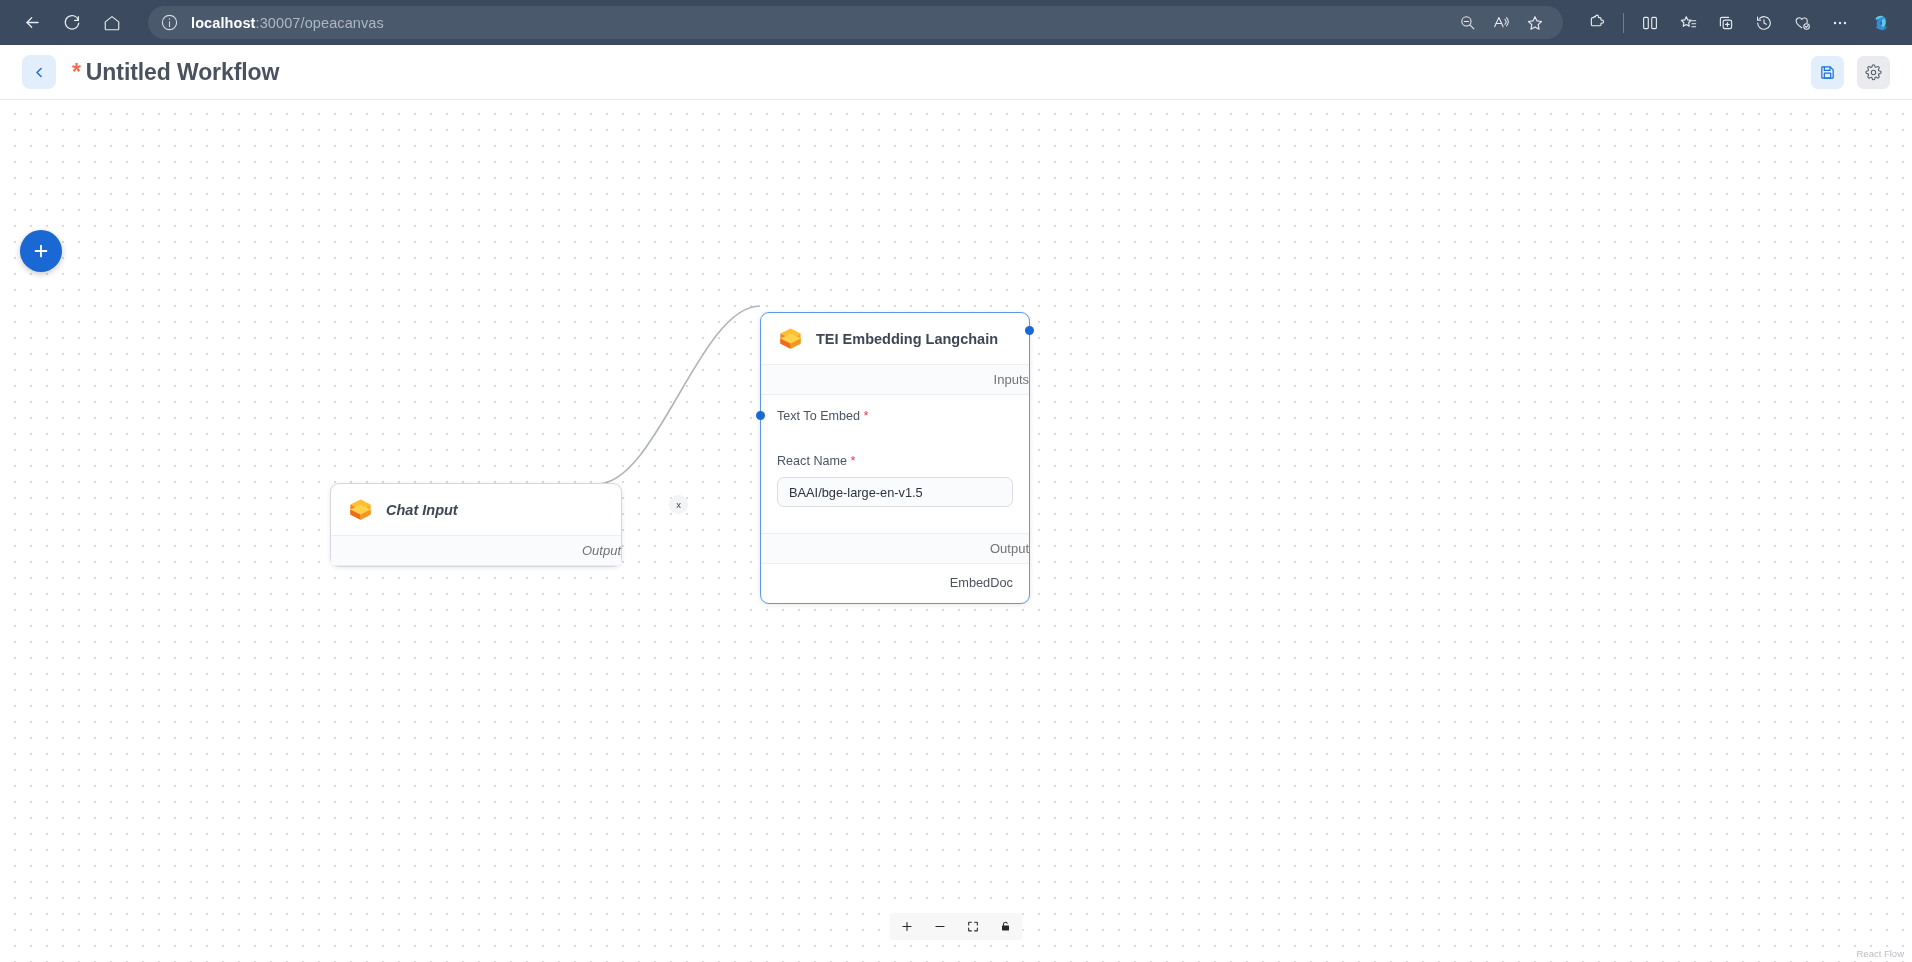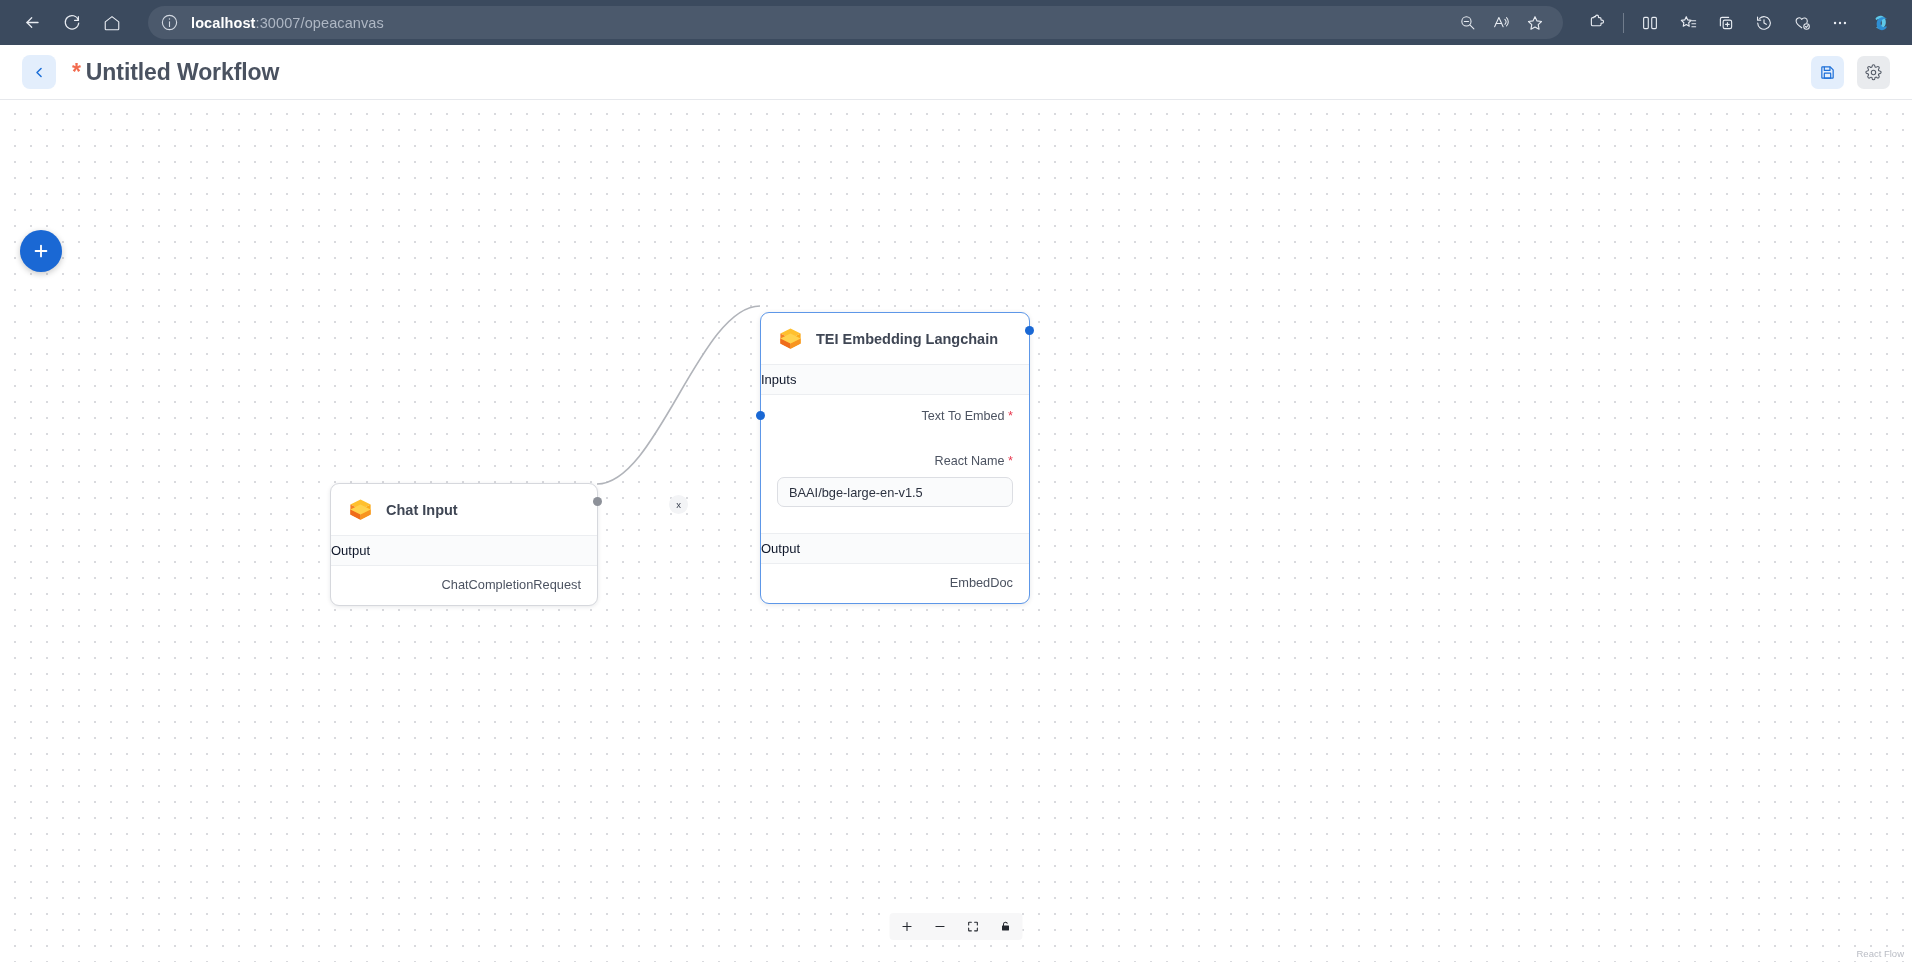--- a/index.html
+++ b/index.html
@@ -159,26 +159,26 @@
   }
   .node-icon { width: 27px; height: 27px; flex: 0 0 auto; }
   .node-title {
     font-size: 14.5px;
     font-weight: bold;
     color: #3f4654;
   }
   .section-band {
     background: #fafbfc;
     border-bottom: 1px solid #eceef1;
-    text-align: left;
+    text-align: right;
     font-size: 13px;
-    color: #0f172a;
+    color: #737373;
     padding: 7px 0;
   }
-  .node-body { padding: 14px 16px 6px 16px; text-align: right; }
+  .node-body { padding: 14px 16px 6px 16px; }
   .field-label {
     font-size: 12.6px;
     color: #4c5costs;
     color: #4c5361;
     margin-bottom: 9px;
   }
   .req { color: #e8384f; font-size: 12.6px; }
   .field-input {
     height: 30px;
     border: 1px solid #dcdee3;
@@ -395,39 +395,35 @@
     <svg width="20" height="20" viewBox="0 0 24 24" fill="none" stroke="currentColor" stroke-width="2.2" stroke-linecap="round">
       <path d="M12 5.5v13M5.5 12h13"></path>
     </svg>
   </div>
 
   <svg class="edge-layer" width="1912" height="862">
     <path d="M 597,384 C 657,384 700,206 760,206" fill="none" stroke="#b1b4ba" stroke-width="1.6"></path>
   </svg>
   <div class="edge-del" style="left:669px; top:395px;">x</div>
 
-  <div class="node node-plain" style="left:330px; top:383px; width:268px;">
+  <div class="node node-plain" style="left:330px; top:383px; width:292px;font-style:italic;">
     <div class="node-head">
       <span class="node-icon">
         <svg width="27" height="27" viewBox="0 0 32 32">
           <polygon points="4,10 16,4 28,10 16,16" fill="#ffc02e"></polygon>
           <polygon points="4,10 16,16 16,28 4,22" fill="#f58220"></polygon>
           <polygon points="28,10 16,16 16,28 28,22" fill="#fba919"></polygon>
           <polygon points="4,16 16,22 16,28 4,22" fill="#ef6c1a"></polygon>
           <polygon points="16,22 28,16 28,22 16,28" fill="#f89420"></polygon>
           <polygon points="4,16 16,10 28,16 16,22" fill="#ffd24d"></polygon>
         </svg>
       </span>
       <span class="node-title">Chat Input</span>
     </div>
     <div class="section-band">Output</div>
-    <div class="out-row">
-      <span>ChatCompletionRequest</span>
-      <span class="handle grey" style="right:-5px; top:13px;"></span>
-    </div>
   </div>
 
   <div class="node node-selected" style="left:760px; top:212px; width:270px;">
     <div class="node-head">
       <span class="node-icon">
         <svg width="27" height="27" viewBox="0 0 32 32">
           <polygon points="4,10 16,4 28,10 16,16" fill="#ffc02e"></polygon>
           <polygon points="4,10 16,16 16,28 4,22" fill="#f58220"></polygon>
           <polygon points="28,10 16,16 16,28 28,22" fill="#fba919"></polygon>
           <polygon points="4,16 16,22 16,28 4,22" fill="#ef6c1a"></polygon>

